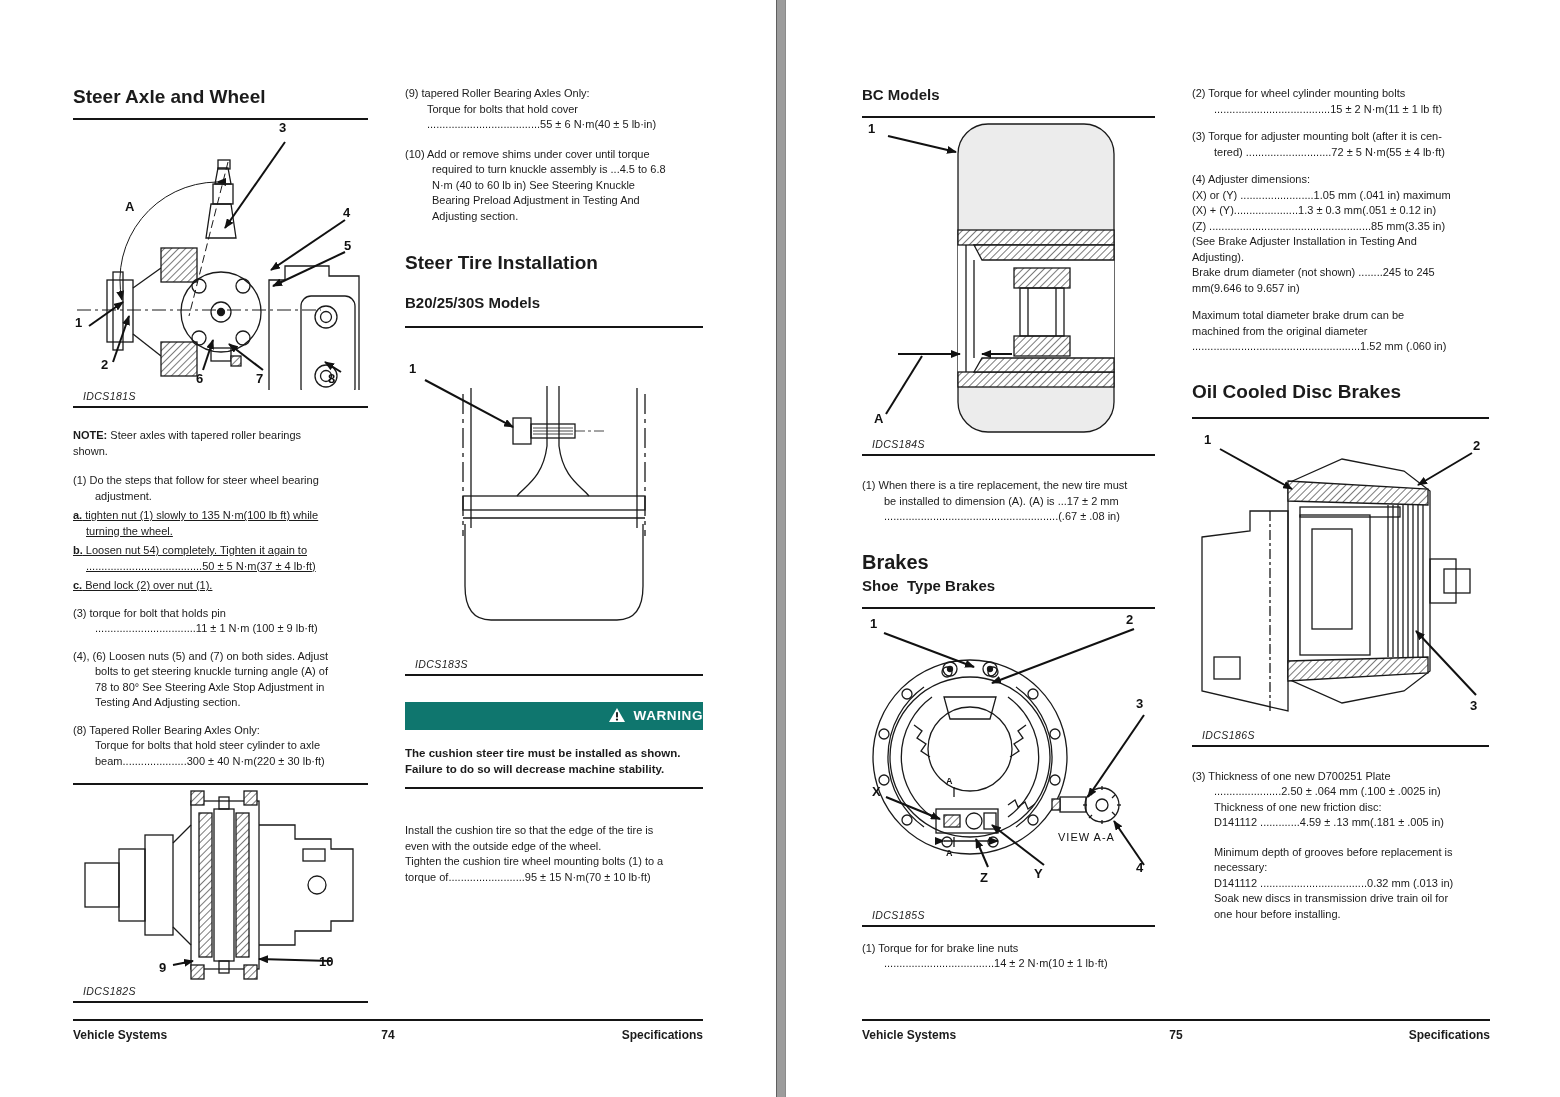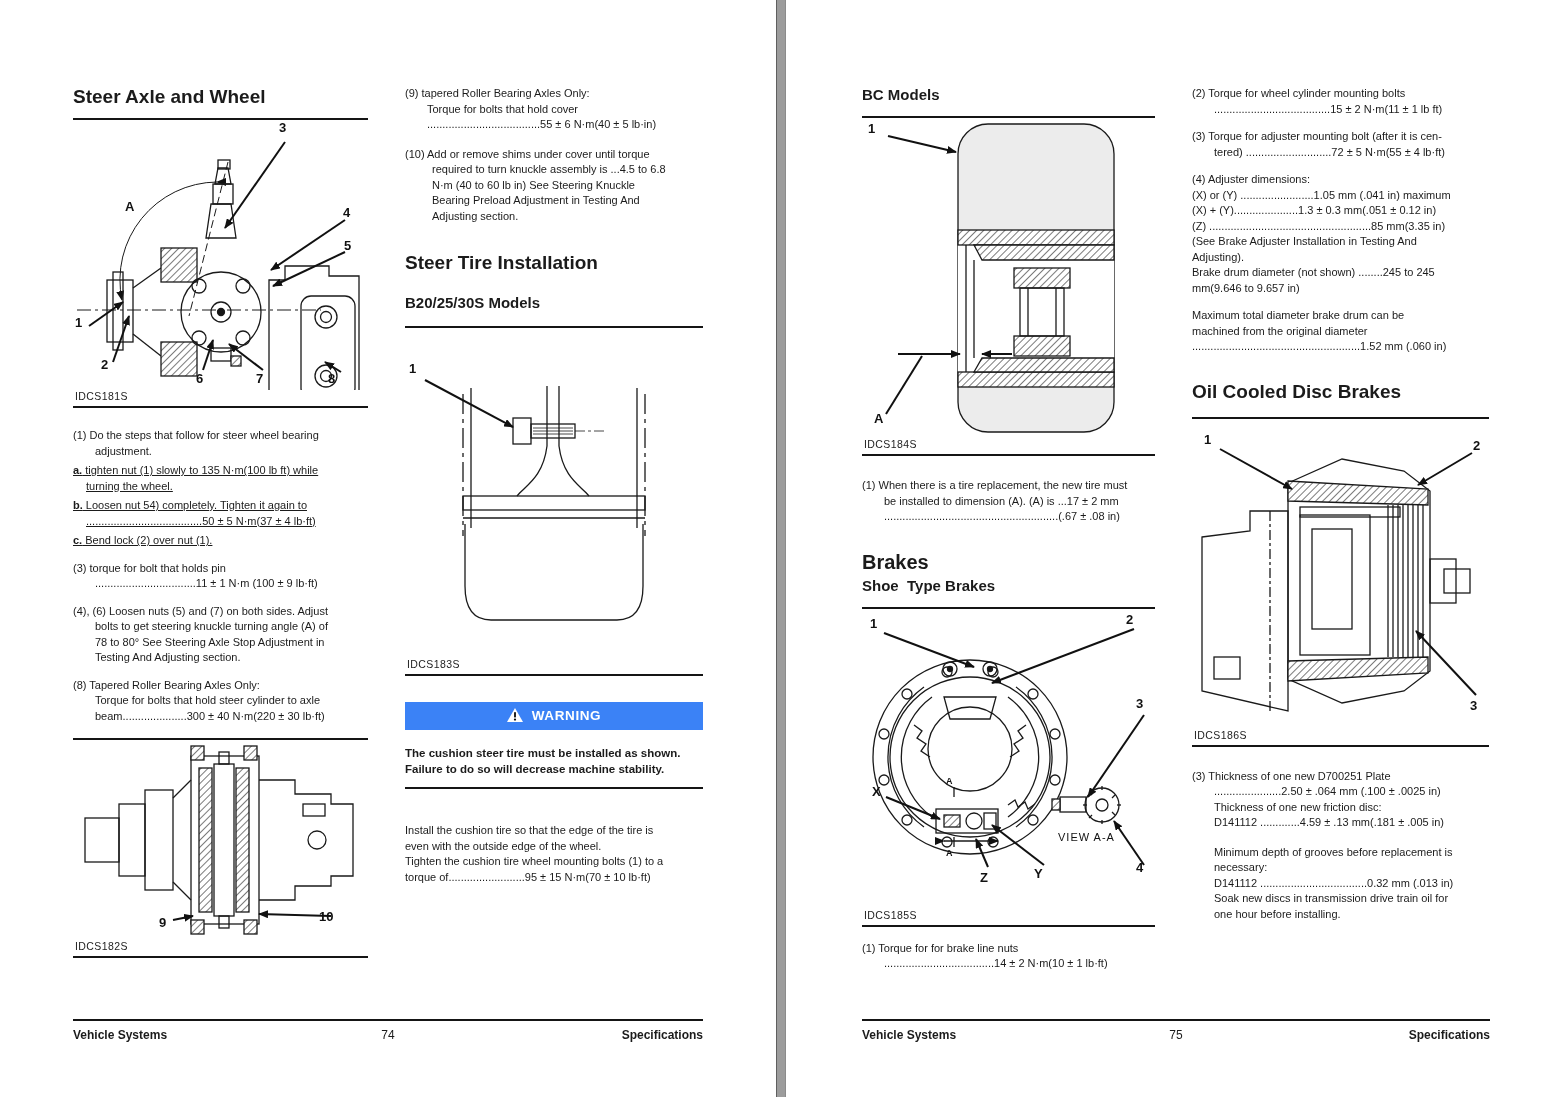--- a/index.html
+++ b/index.html
@@ -24,30 +24,30 @@
   .tight{margin-bottom:4px;}
   .mb14{margin-bottom:14px;}.mb26{margin-bottom:26px;}.mb28{margin-bottom:28px;}
   .boldpara{font-weight:bold;font-size:11.5px;margin-bottom:0;}
   .figure{border-top:2.5px solid #151515;border-bottom:2.5px solid #151515;}
   .figure.mbfig{margin-bottom:20px;}
   .fig-canvas{position:relative;}
   .fig-canvas svg{display:block;}
   .callout{position:absolute;font-weight:bold;font-size:13px;line-height:1;color:#111;}
   .callout.small{font-size:9px;}
   .view-label{position:absolute;font-size:11px;font-weight:normal;letter-spacing:1px;color:#111;}
-  .fig-cap{font-size:10.5px;margin:0 0 4px 2px;letter-spacing:0.4px;color:#222;}
-  .warnbox{background:#3b82f6;color:#ffffff;text-align:center;font-weight:bold;font-size:13.5px;
+  .fig-cap{font-size:10.5px;margin:0 0 4px 10px;letter-spacing:0.4px;color:#222;font-style:italic;}
+  .warnbox{background:#0f766e;color:#ffffff;text-align:right;font-weight:bold;font-size:13.5px;
            letter-spacing:0.6px;padding:6px 0 7px;margin:0 0 16px;}
   .warnbox svg{vertical-align:-2px;margin-right:9px;}
   .rule{border-top:2px solid #151515;height:0;margin:10px 0 34px;}
   .footer{position:absolute;left:0;right:0;top:1019px;border-top:2px solid #151515;
           padding-top:7px;font-weight:bold;font-size:12px;}
   .footer .fl{float:left;}
   .footer .fr{float:right;}
-  .footer .fc{position:absolute;left:0;right:0;text-align:center;font-weight:normal;}
+  .footer .fc{position:absolute;left:0;right:0;text-align:center;font-weight:bold;}
   svg .art{stroke:#1a1a1a;fill:none;stroke-width:1.3;}
   svg .thin{stroke:#1a1a1a;fill:none;stroke-width:1;}
   svg .lead{stroke:#111;fill:none;stroke-width:2;}
 </style>
 </head>
 <body>
 
 <div class="sheet">
 
   <div class="page" id="page-74">
@@ -115,20 +115,22 @@
             <span class="callout" style="left:206px;top:1px">3</span>
             <span class="callout" style="left:270px;top:86px">4</span>
             <span class="callout" style="left:271px;top:119px">5</span>
             <span class="callout" style="left:123px;top:252px">6</span>
             <span class="callout" style="left:183px;top:252px">7</span>
             <span class="callout" style="left:255px;top:252px">8</span>
           </div>
           <div class="fig-cap">IDCS181S</div>
         </div>
 
+        <p class="para mb14"><b class="lb">NOTE:</b><span> Steer axles with tapered roller bearings
+shown.</span></p>
         <p class="para h22 tight">(1) Do the steps that follow for steer wheel bearing
 adjustment.</p>
         <p class="para h13 tight"><b class="lb">a.</b><span> tighten nut (1) slowly to 135 N·m(100 lb ft) while
 turning the wheel.</span></p>
         <p class="para h13 tight"><b class="lb">b.</b><span> Loosen nut 54) completely. Tighten it again to
 ......................................50 ± 5 N·m(37 ± 4 lb·ft)</span></p>
         <p class="para h13"><b class="lb">c.</b><span> Bend lock (2) over nut (1).</span></p>
         <p class="para h22">(3) torque for bolt that holds pin
 .................................11 ± 1 N·m (100 ± 9 lb·ft)</p>
         <p class="para h22">(4), (6) Loosen nuts (5) and (7) on both sides. Adjust

